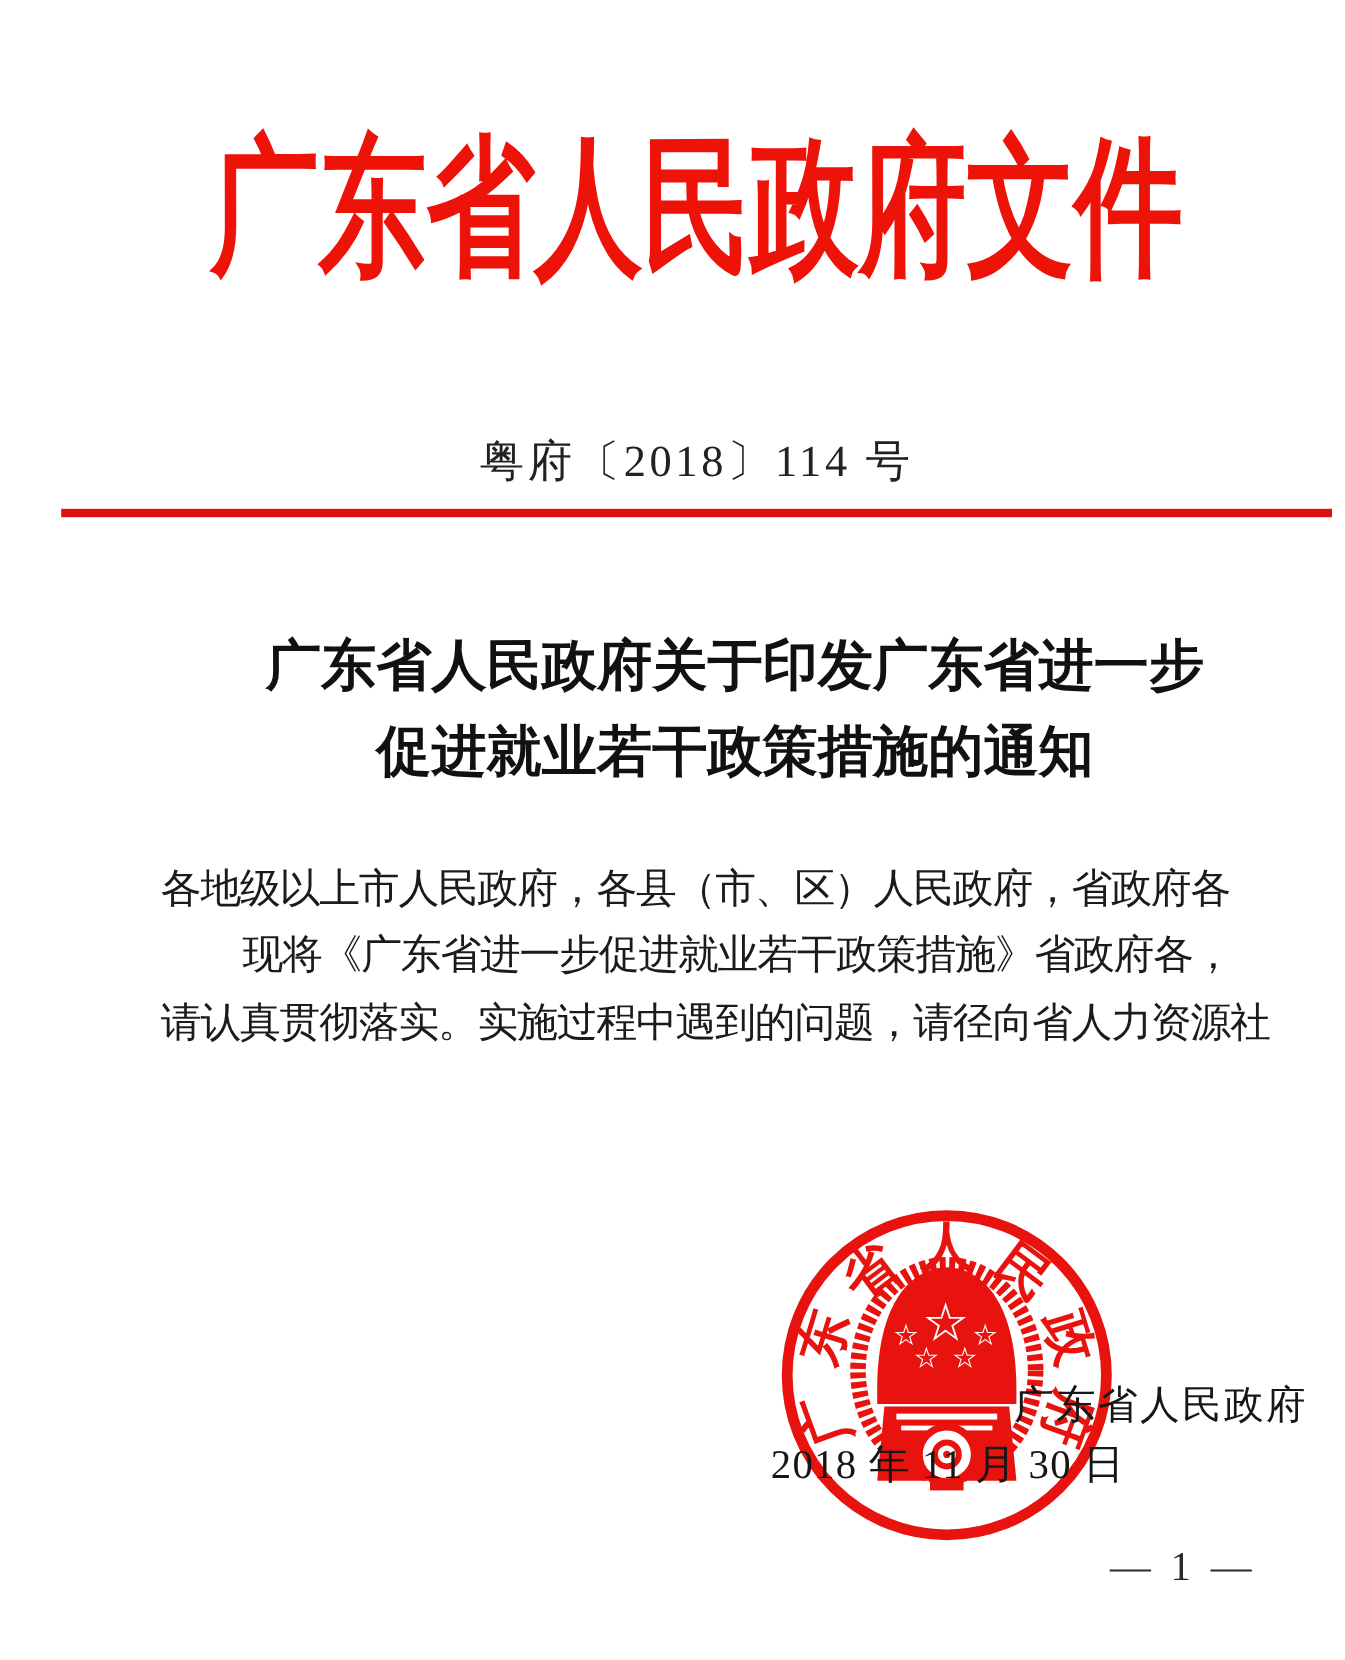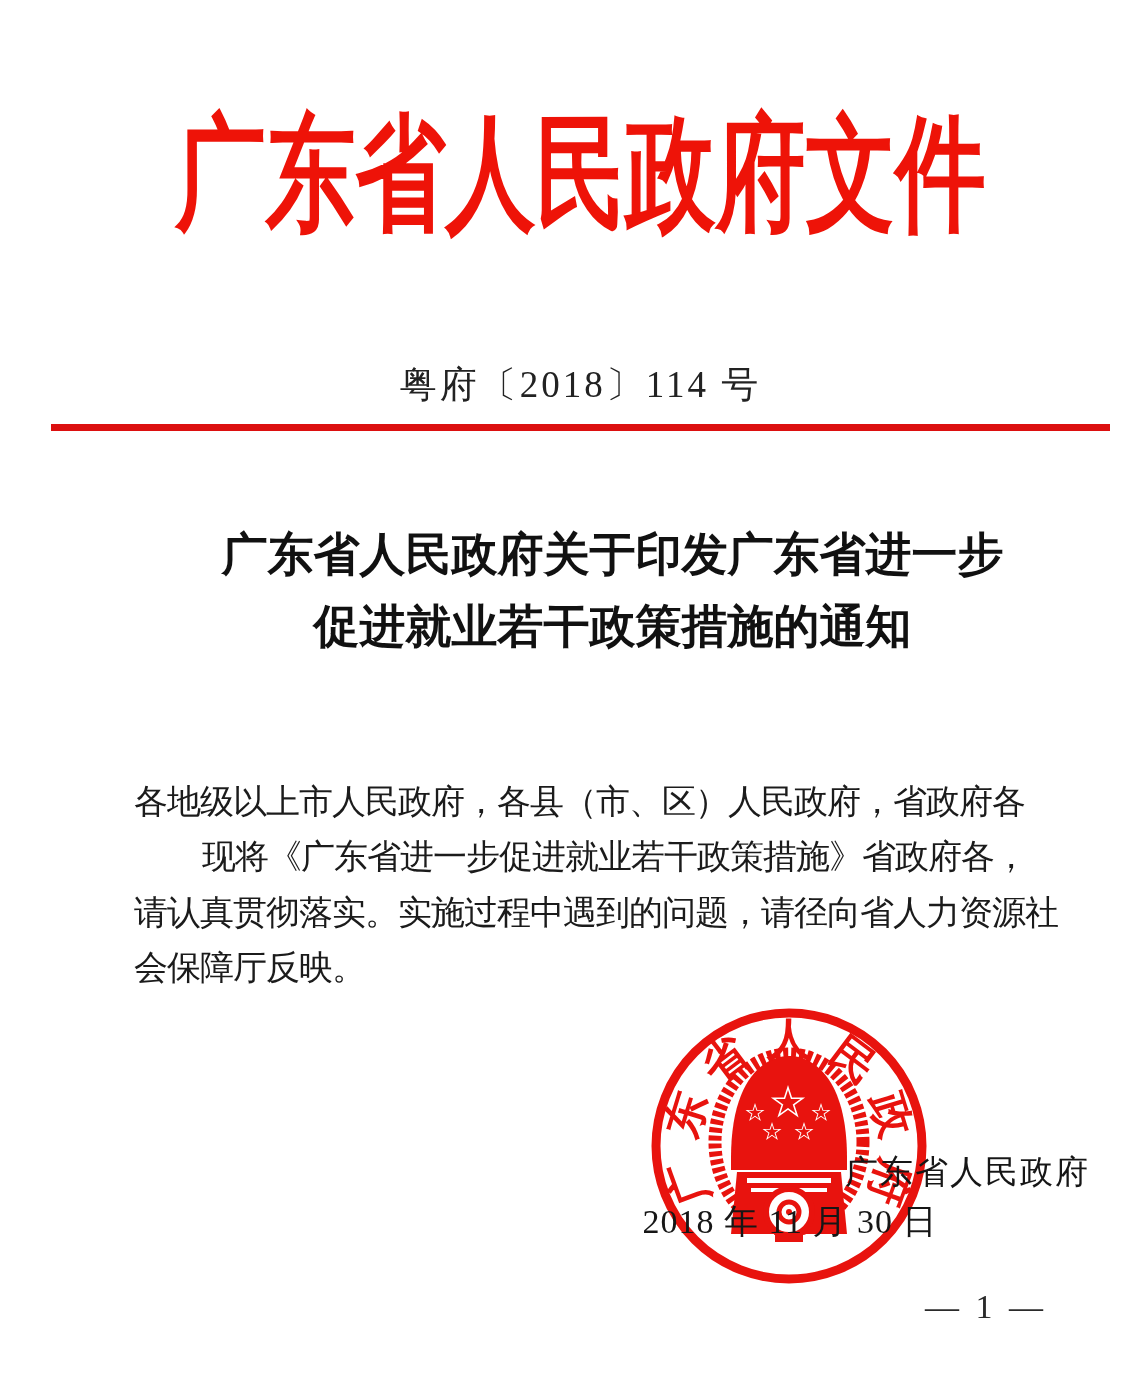--- a/index.html
+++ b/index.html
@@ -33,21 +33,21 @@
   }
   .doc-title{
     position:absolute;top:519px;left:0;width:100%;
     text-align:center;
     font-size:46px;font-weight:700;line-height:72px;
     color:#111;
     letter-spacing:0px;
     padding-left:32px;
   }
   .body-text{
-    position:absolute;top:774px;left:114px;width:940px;
+    position:absolute;top:714px;left:114px;width:940px;
     font-size:34px;line-height:55.3px;letter-spacing:-1px;
     color:#1b1b1b;
   }
   .body-line{white-space:nowrap;}
   .body-line.indented{text-indent:2em;}
   .seal{
     position:absolute;left:629px;top:1006px;width:280px;height:280px;
     z-index:1;
   }
   .seal .ring{fill:none;stroke:#e8130e;stroke-width:9px;}
@@ -92,21 +92,20 @@
 
   <div class="doc-title">
     <div>广东省人民政府关于印发广东省进一步</div>
     <div>促进就业若干政策措施的通知</div>
   </div>
 
   <div class="body-text">
       <div class="body-line">各地级以上市人民政府，各县（市、区）人民政府，省政府各</div>
       <div class="body-line indented">现将《广东省进一步促进就业若干政策措施》省政府各，</div>
       <div class="body-line">请认真贯彻落实。实施过程中遇到的问题，请径向省人力资源社</div>
-      <div class="body-line">会保障厅反映。</div>
     </div>
 
   <svg class="seal" viewBox="0 0 280 280" width="280" height="280" xmlns="http://www.w3.org/2000/svg">
 
     <circle class="ring" cx="140" cy="140" r="133"></circle>
 
     <g>
       <ellipse class="wreath" cx="140" cy="136" rx="74" ry="88"></ellipse>
       <path class="emblem-fill" d="M 82 152 C 82 72 116 50 140 50 C 164 50 198 72 198 152 L 198 164 L 82 164 Z"></path>
 

